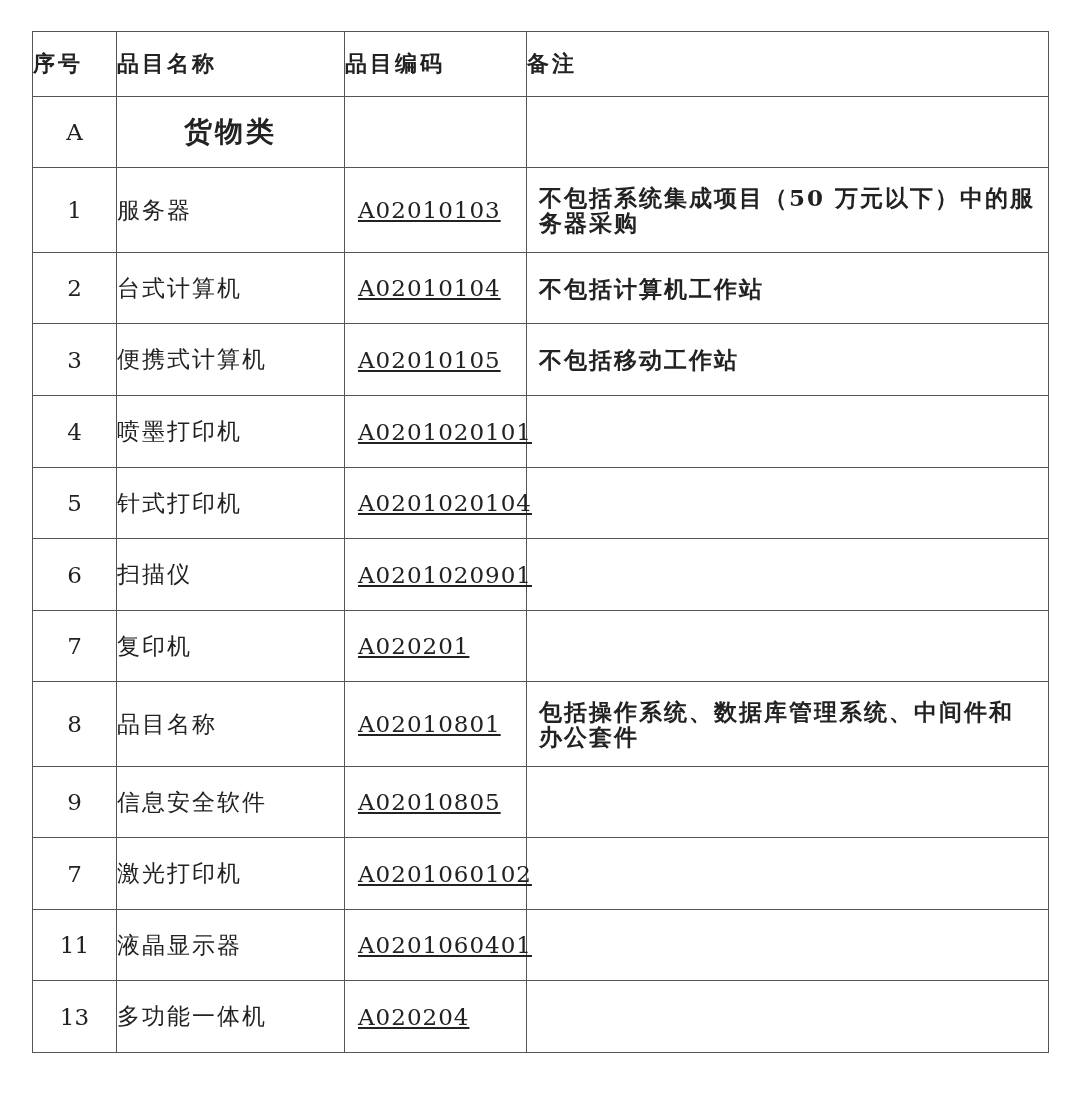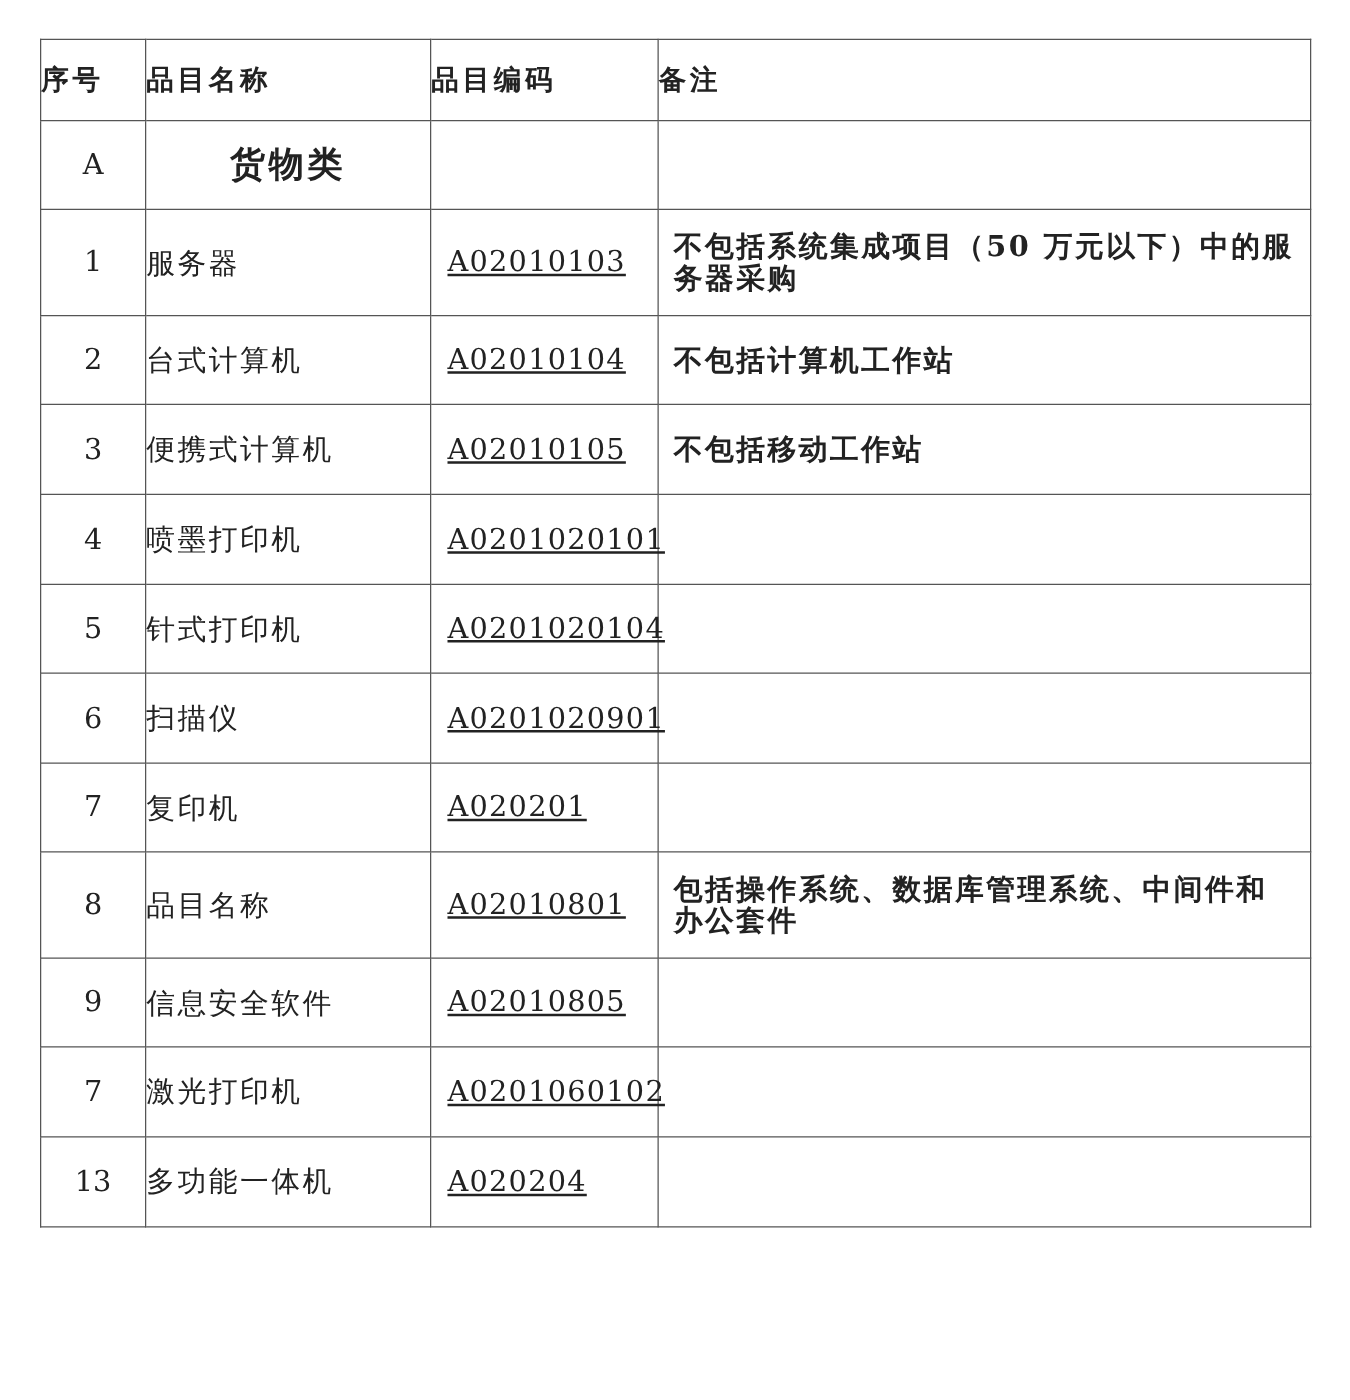--- a/index.html
+++ b/index.html
@@ -96,20 +96,26 @@
       <td class="name">信息安全软件</td>
       <td class="code">A02010805</td>
       <td class="note"></td>
     </tr>
     <tr style="height:72px">
       <td class="seq">7</td>
       <td class="name">激光打印机</td>
       <td class="code">A0201060102</td>
       <td class="note"></td>
     </tr>
+    <tr style="height:71px">
+      <td class="seq">11</td>
+      <td class="name">液晶显示器</td>
+      <td class="code">A0201060401</td>
+      <td class="note"></td>
+    </tr>
     <tr style="height:72px">
       <td class="seq">13</td>
       <td class="name">多功能一体机</td>
       <td class="code">A020204</td>
       <td class="note"></td>
     </tr>
   </tbody>
 </table>
 
 </body></html>

